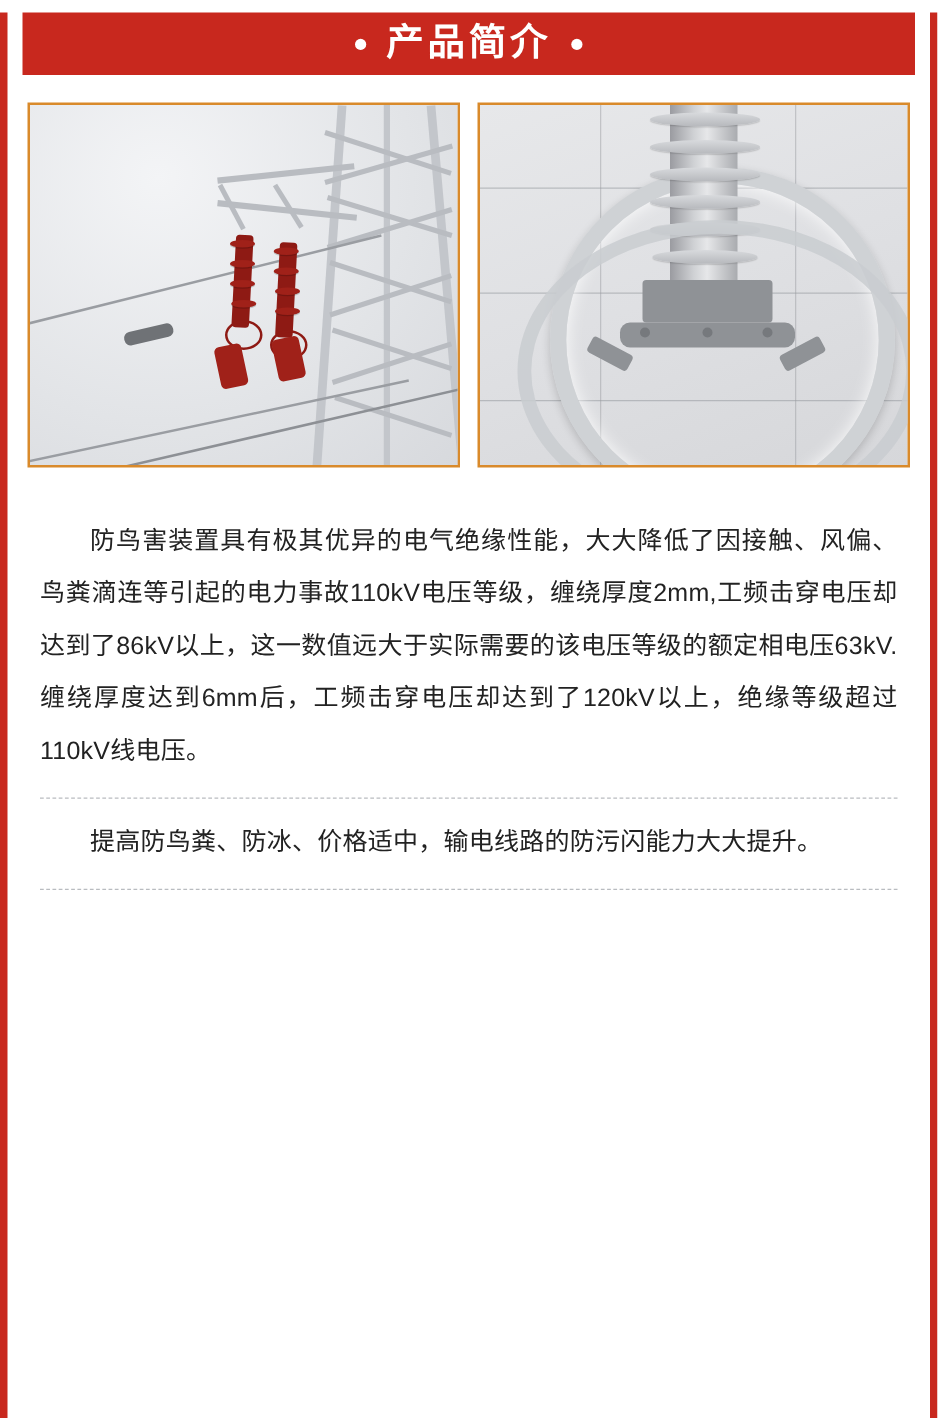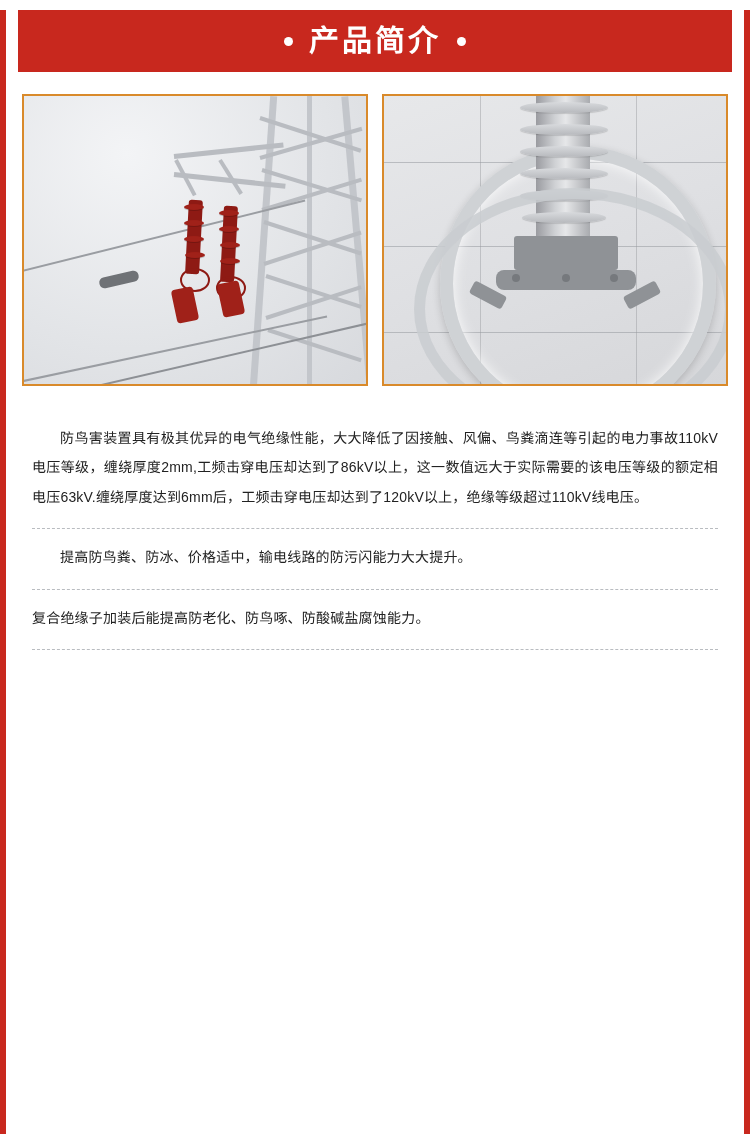--- a/index.html
+++ b/index.html
@@ -20,21 +20,21 @@
     min-height: 1134px;
     border-left: 6px solid #c8281e;
     border-right: 6px solid #c8281e;
     box-sizing: border-box;
     background: #fff;
   }
   
   .banner {
     position: relative;
     margin: 10px 12px 0 12px;
-    height: 62px;
+    height: 50px;
     background: #c8281e;
     display: flex;
     align-items: center;
     justify-content: center;
   }
   .banner-inner {
     display: flex;
     align-items: center;
     gap: 16px;
   }
@@ -163,21 +163,21 @@
     margin: 24px 26px 0 26px;
   }
   .para-block {
     padding: 14px 0 16px 0;
     border-bottom: 1px dashed #b9bcc0;
   }
   .para-block:last-child {
     border-bottom: none;
   }
   .para {
-    font-size: 14px;
+    font-size: 20px;
     line-height: 2.1;
     color: #222222;
     text-indent: 0;
     letter-spacing: 0.2px;
     text-align: justify;
   }
   .para.indent {
     text-indent: 2em;
   }
   .spacer-bottom {
@@ -276,22 +276,19 @@
 
     <div class="para-block">
       <div class="para indent">防鸟害装置具有极其优异的电气绝缘性能，大大降低了因接触、风偏、鸟粪滴连等引起的电力事故110kV电压等级，缠绕厚度2mm,工频击穿电压却达到了86kV以上，这一数值远大于实际需要的该电压等级的额定相电压63kV.缠绕厚度达到6mm后，工频击穿电压却达到了120kV以上，绝缘等级超过110kV线电压。</div>
     </div>
 
 
     <div class="para-block">
       <div class="para indent">提高防鸟粪、防冰、价格适中，输电线路的防污闪能力大大提升。</div>
     </div>
 
-    <div class="para-block">
-      <div class="para">复合绝缘子加装后能提高防老化、防鸟啄、防酸碱盐腐蚀能力。</div>
-    </div>
 
 
 
     <div class="spacer-bottom"></div>
   </div>
 
 </div>
 
 </body></html>

